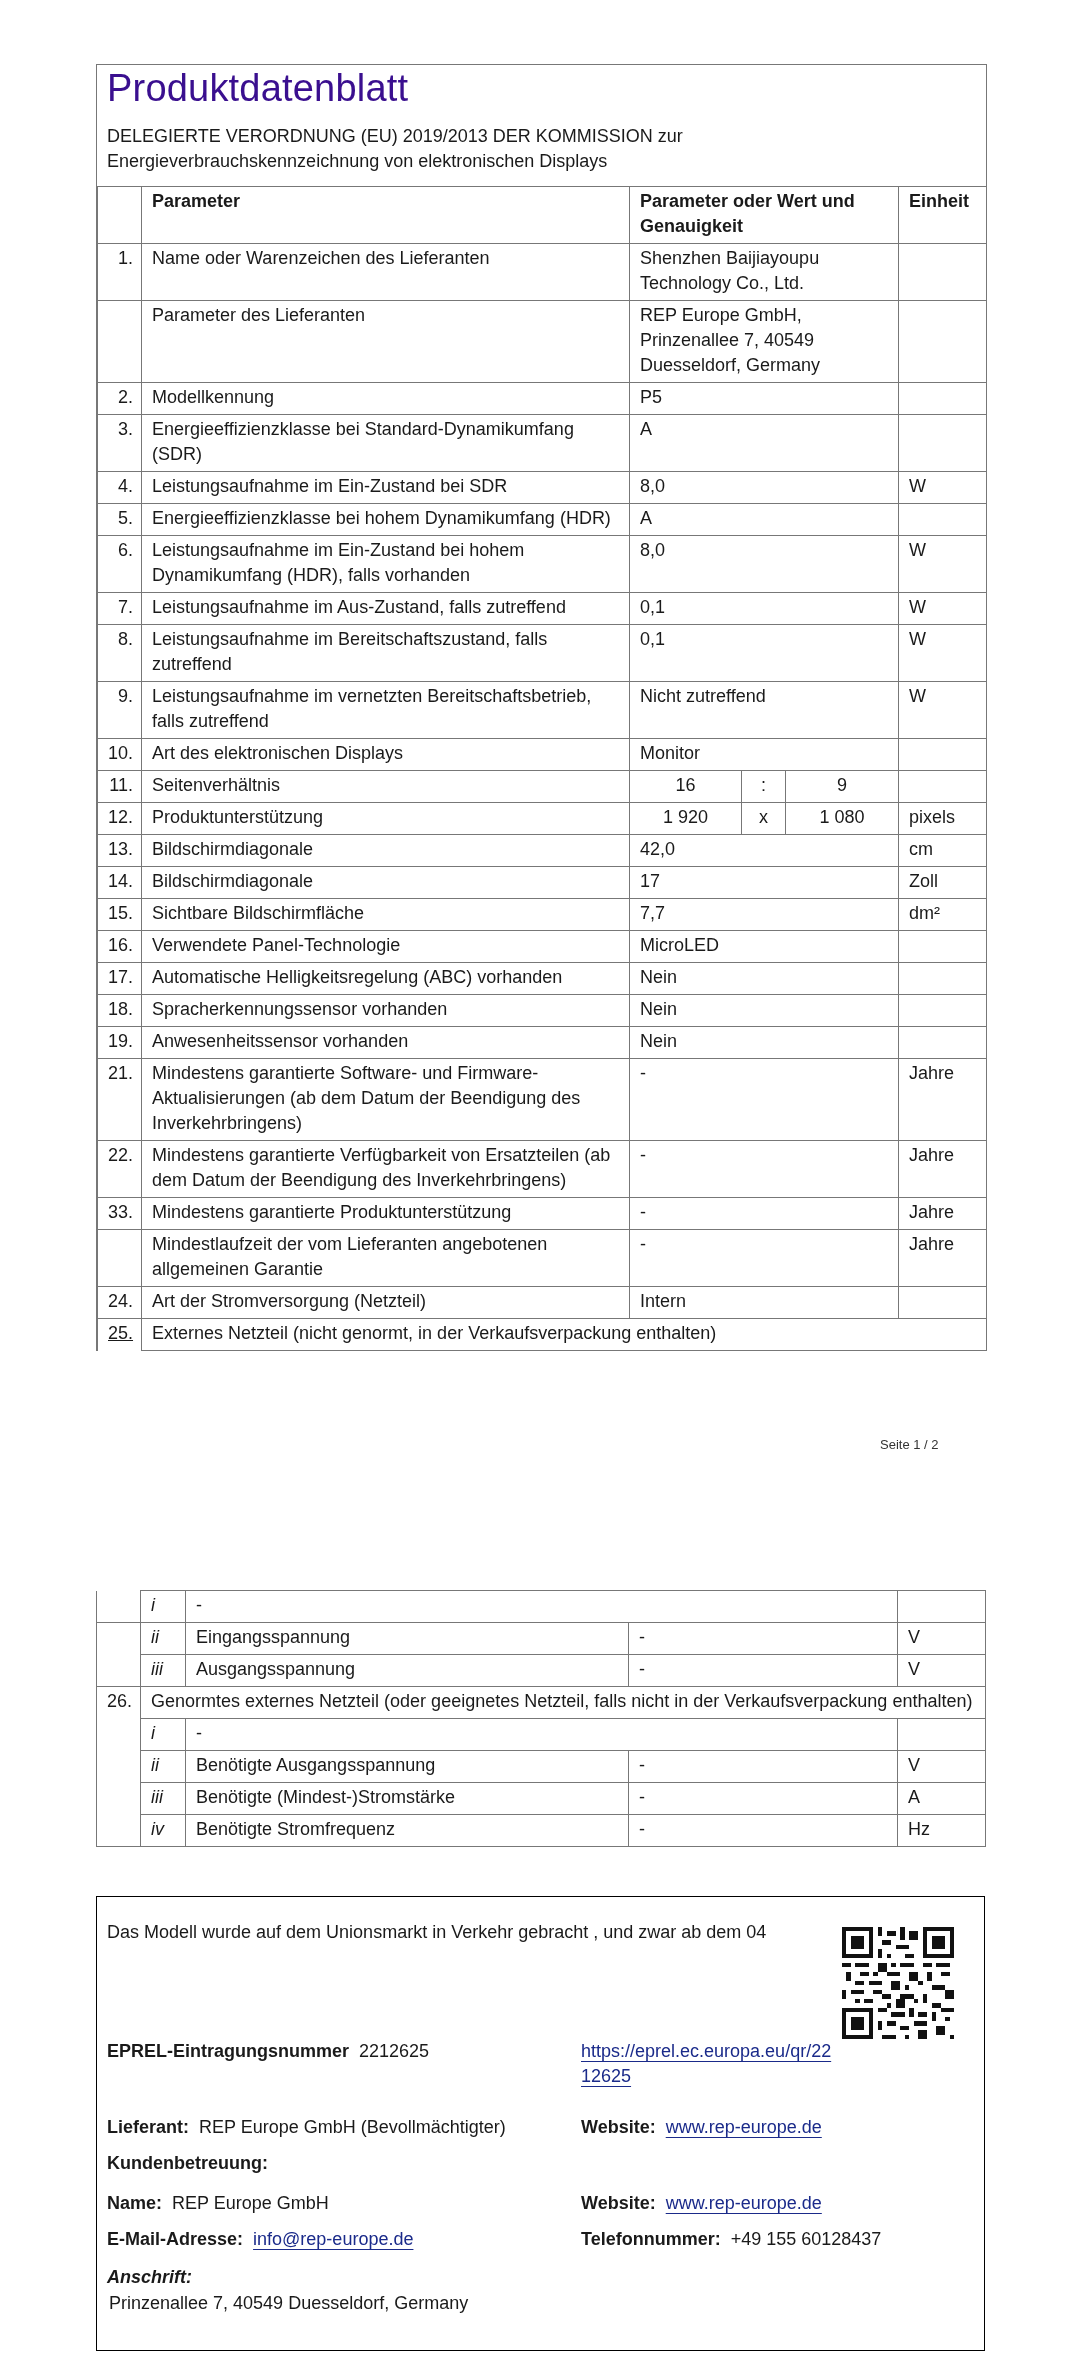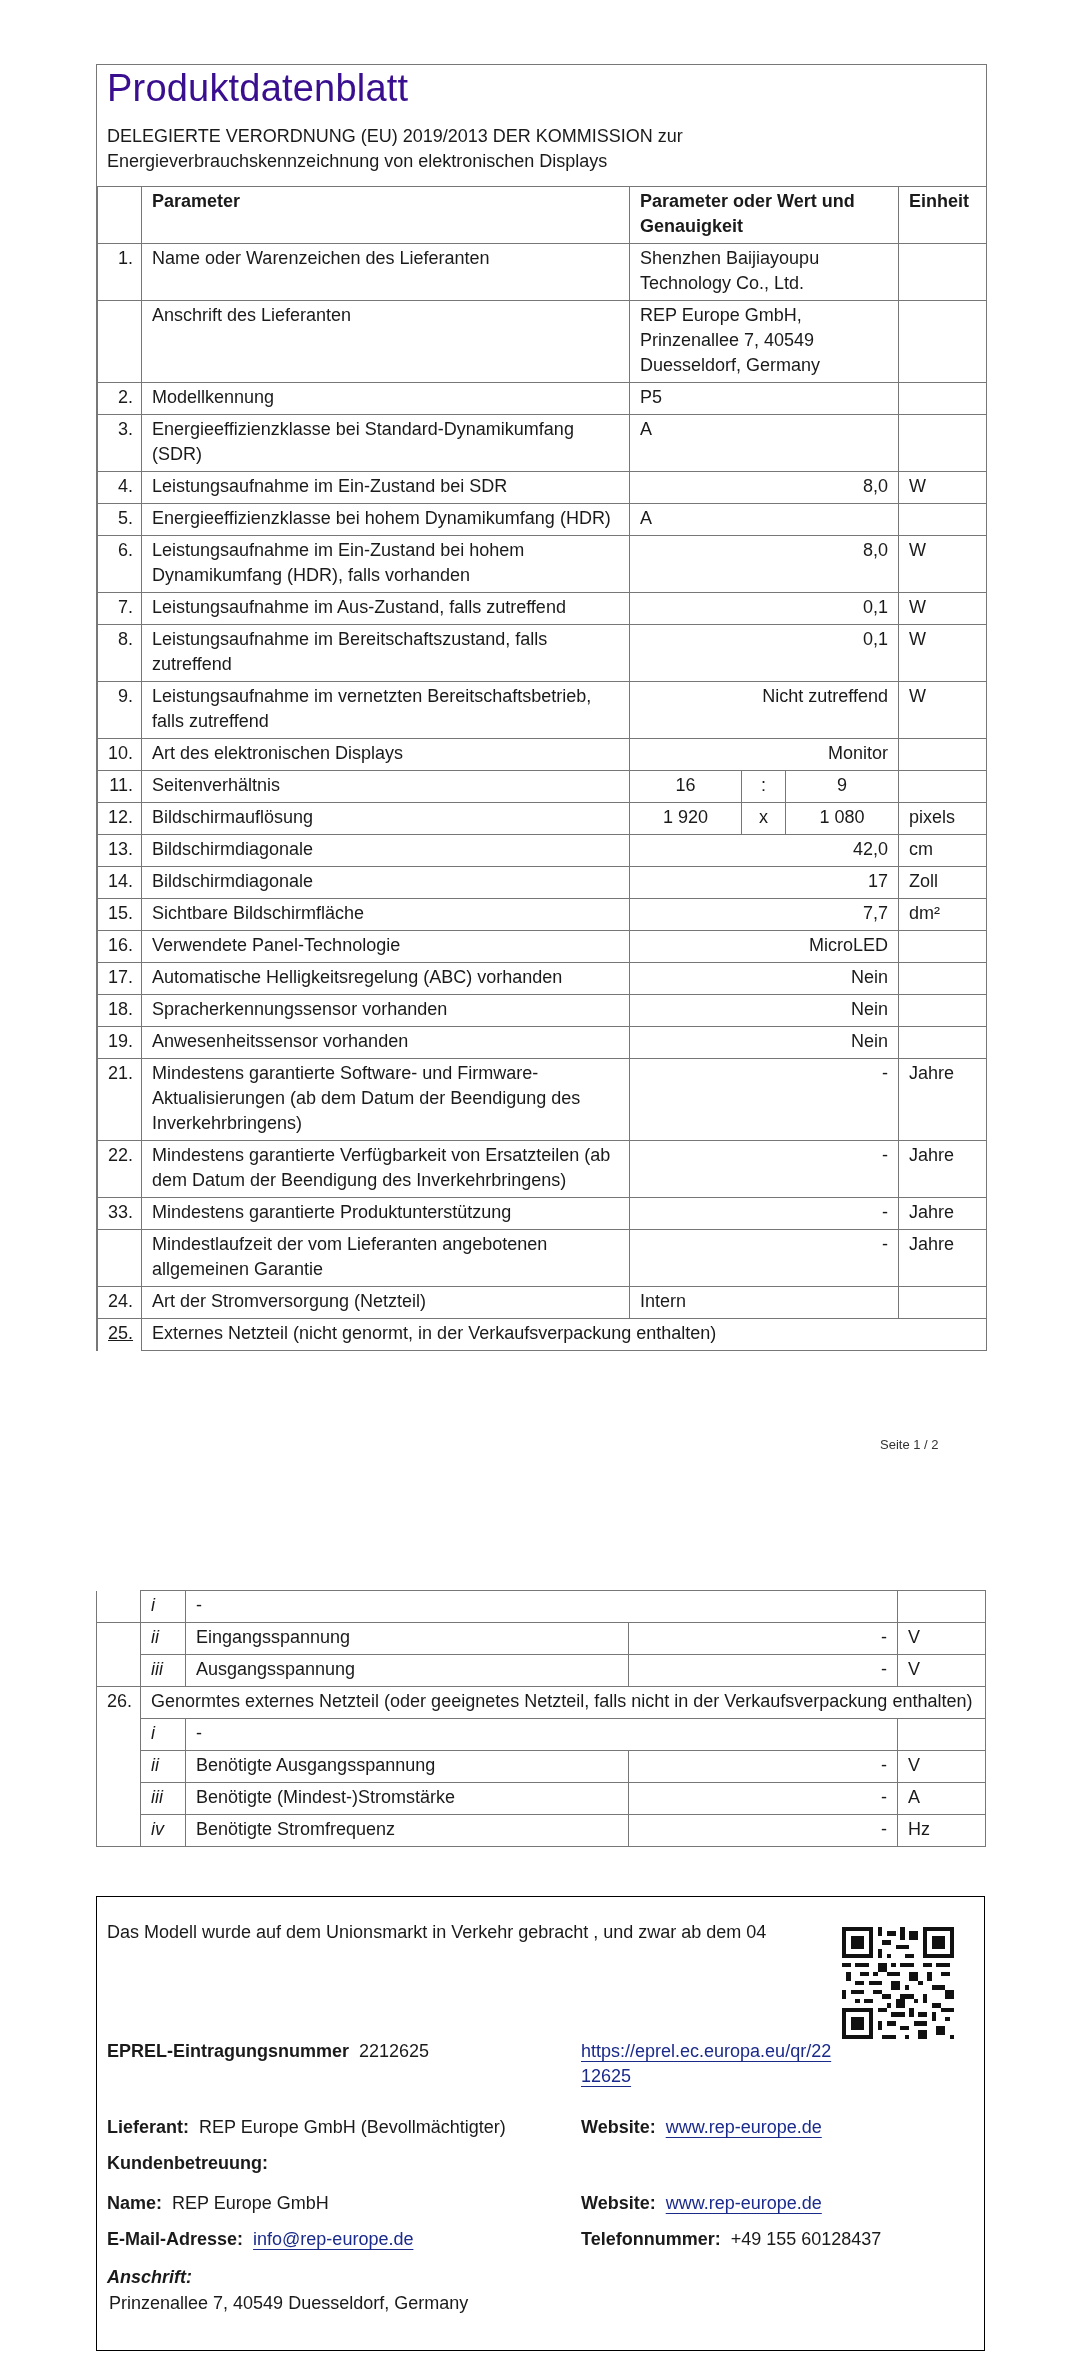--- a/index.html
+++ b/index.html
@@ -4,21 +4,21 @@
 <style>
   html, body { margin:0; padding:0; background:#ffffff; }
   body { width:1080px; height:2355px; position:relative; overflow:hidden;
          font-family:"Liberation Sans", sans-serif; color:#1a1a1a; font-size:19px; }
   .page1 { position:absolute; left:96px; top:64px; width:889px; border:1px solid #777; border-bottom:none; }
   .title { color:#3a0f8f; font-weight:normal; font-size:38px; padding:2px 10px 0 10px; letter-spacing:0.2px; }
   .subtitle { padding:14px 10px 12px 10px; line-height:25px; font-size:18px; }
   table.dt { border-collapse:collapse; width:889px; table-layout:fixed; }
   table.dt td { border:1px solid #777; padding:2px 10px 4px 10px; vertical-align:top; line-height:25px; font-size:18px; }
   table.dt td.num { text-align:right; padding-right:8px; }
-  table.dt td.val-right { text-align:right; }
+  table.dt td.val-right { text-align:left; }
   table.dt td.center { text-align:center; }
   table.dt tr.head td { font-weight:bold; }
   .seite { position:absolute; left:880px; top:1424px; font-size:13px; color:#333;margin-top:13px; }
   .page2 { position:absolute; left:96px; top:1590px; width:889px; }
   .page2 table.dt td.sub { font-style:italic; }
   .box { position:absolute; left:96px; top:1896px; width:887px; height:453px; border:1px solid #000000; }
   .box .line { position:absolute; font-size:18px; line-height:25px; }
   .box b { font-weight:bold; }
   .box a { color:#1a2a8a; text-decoration:underline; text-underline-offset:4px; }
   .qr { position:absolute; left:745px; top:30px; width:112px; height:112px; }
@@ -49,21 +49,21 @@
       <td>Einheit</td>
     </tr>
     <tr>
       <td class="num">1.</td>
       <td>Name oder Warenzeichen des Lieferanten</td>
       <td colspan="3">Shenzhen Baijiayoupu Technology Co., Ltd.</td>
       <td></td>
     </tr>
     <tr>
       <td class="num"></td>
-      <td>Anschrift des Lieferanten</td>
+      <td>Parameter des Lieferanten</td>
       <td colspan="3">REP Europe GmbH, Prinzenallee 7, 40549 Duesseldorf, Germany</td>
       <td></td>
     </tr>
     <tr>
       <td class="num">2.</td>
       <td>Modellkennung</td>
       <td colspan="3">P5</td>
       <td></td>
     </tr>
     <tr>
@@ -117,21 +117,21 @@
     <tr>
       <td class="num">11.</td>
       <td>Seitenverhältnis</td>
       <td class="center">16</td>
       <td class="center">:</td>
       <td class="center">9</td>
       <td></td>
     </tr>
     <tr>
       <td class="num">12.</td>
-      <td>Bildschirmauflösung</td>
+      <td>Produktunterstützung</td>
       <td class="center">1 920</td>
       <td class="center">x</td>
       <td class="center">1 080</td>
       <td>pixels</td>
     </tr>
     <tr>
       <td class="num">13.</td>
       <td>Bildschirmdiagonale</td>
       <td colspan="3" class="val-right">42,0</td>
       <td>cm</td>

